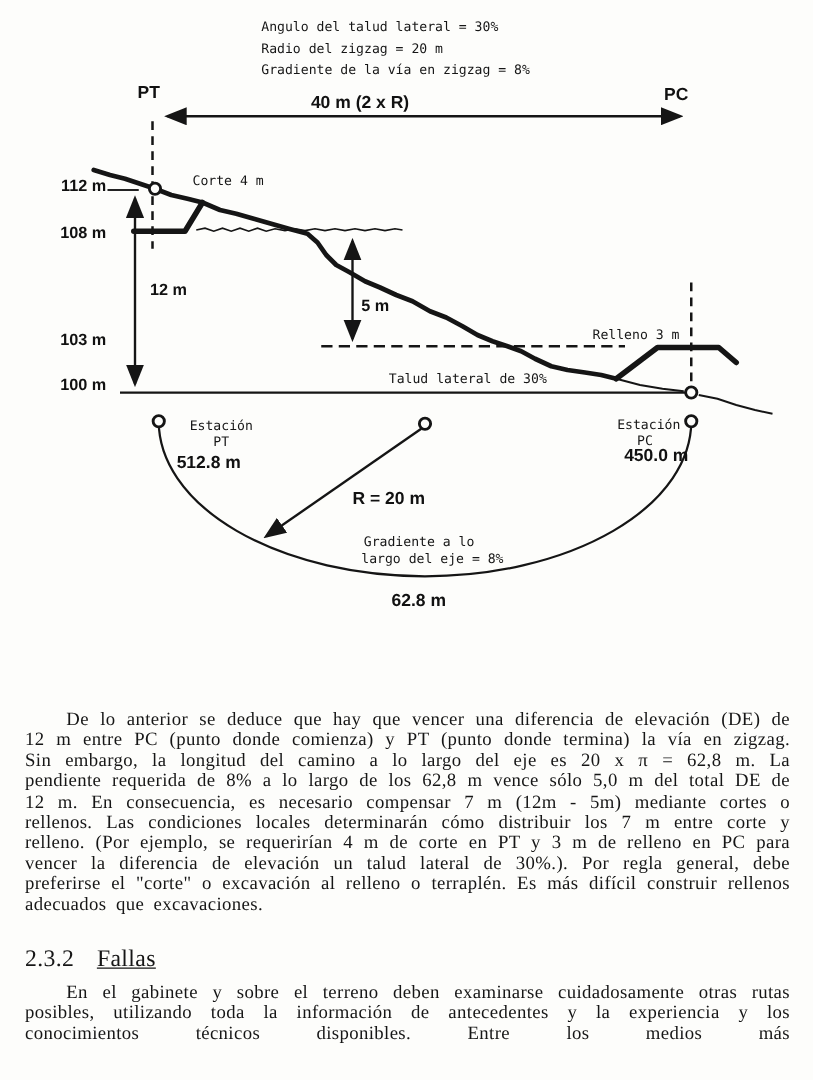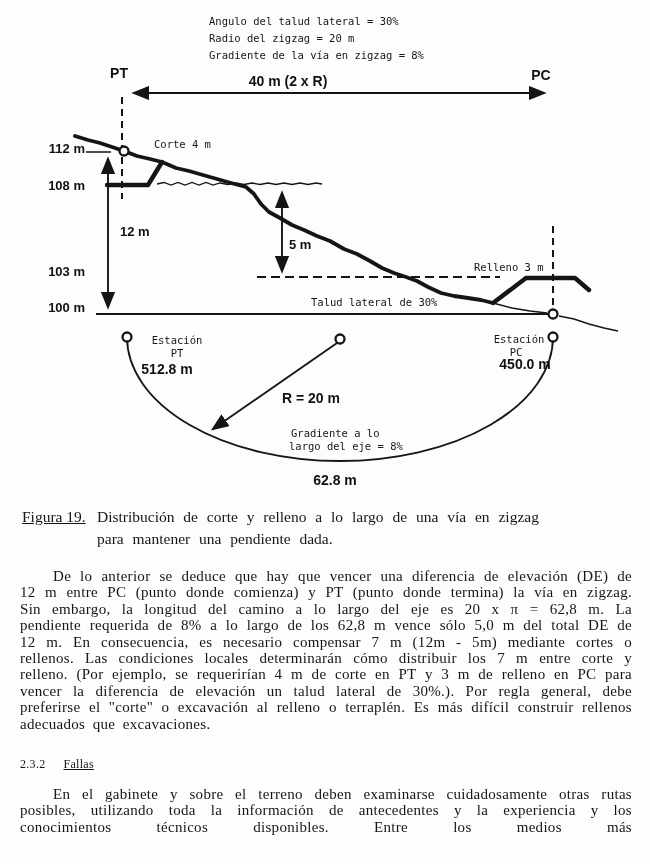--- a/index.html
+++ b/index.html
@@ -35,21 +35,21 @@
   .cap-text { flex:1; white-space:pre-line; word-spacing:5px; }
 
   
   .para { position:absolute; left:20px; width:612px; margin:0;
           font-size:15px; line-height:16.4px;
           text-align:justify; text-indent:33px;
           word-spacing:3.5px; letter-spacing:0.3px; }
   .p1 { top:568px;font-family:Liberation Serif, serif; }
   .p2 { top:786px; }
   .cont { text-align-last:justify; }
-  .heading { position:absolute; top:757px; left:20px; font-size:12px; letter-spacing:0.3px; }
+  .heading { position:absolute; top:757px; left:20px; font-size:19px; letter-spacing:0.3px; }
   .heading .title { margin-left:18px; text-decoration:underline; }
 </style>
 </head>
 <body>
 
 <div class="page">
 
   <svg class="figure" width="650" height="500" viewBox="0 0 650 500">
     <defs>
       <marker id="ah" viewBox="0 0 10 8" refX="8.5" refY="4" markerWidth="9.5" markerHeight="7.6" orient="auto-start-reverse">
@@ -114,25 +114,20 @@
     <text class="t-mono mid" x="519" y="343">Estación</text>
     <text class="t-mono mid" x="516" y="356">PC</text>
     <text class="t-bold-lg mid" x="525" y="369">450.0 m</text>
 
     <text class="t-bold-lg" x="282" y="403">R = 20 m</text>
     <text class="t-mono" x="291" y="437">Gradiente a lo</text>
     <text class="t-mono" x="289" y="450">largo del eje = 8%</text>
     <text class="t-bold-lg mid" x="335" y="485">62.8 m</text>
   </svg>
 
-  <div class="caption">
-    <span class="cap-tag">Figura 19.</span>
-    <span class="cap-text">Distribución de corte y relleno a lo largo de una vía en zigzag
-para mantener una pendiente dada.</span>
-  </div>
 
   <p class="para p1">De lo anterior se deduce que hay que vencer una diferencia de elevación (DE) de 12 m entre PC (punto donde comienza) y PT (punto donde termina) la vía en zigzag.  Sin embargo, la longitud del camino a lo largo del eje es 20 x π = 62,8 m.  La pendiente requerida de 8% a lo largo de los 62,8 m vence sólo 5,0 m del total DE de 12 m.  En consecuencia, es necesario compensar 7 m (12m - 5m) mediante cortes o rellenos.  Las condiciones locales determinarán cómo distribuir los 7 m entre corte y relleno.  (Por ejemplo, se requerirían 4 m de corte en PT y 3 m de relleno en PC para vencer la diferencia de elevación un talud lateral de 30%.).  Por regla general, debe preferirse el "corte" o excavación al relleno o terraplén.  Es más difícil construir rellenos adecuados que excavaciones.</p>
 
   <div class="heading">
     <span>2.3.2</span><span class="title">Fallas</span>
   </div>
 
   <p class="para p2 cont">En el gabinete y sobre el terreno deben examinarse cuidadosamente otras rutas posibles, utilizando toda la información de antecedentes y la experiencia y los conocimientos técnicos disponibles.  Entre los medios más</p>
 
 </div>

